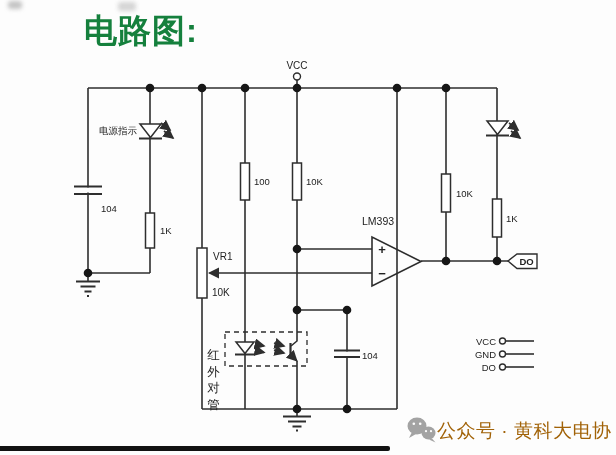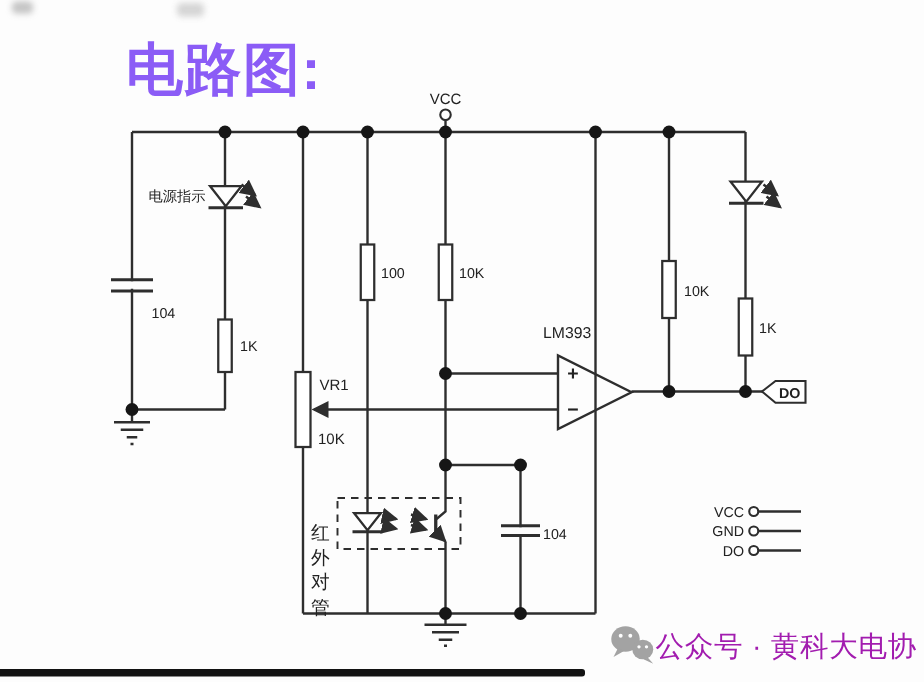--- a/index.html
+++ b/index.html
@@ -1,22 +1,22 @@
 <!DOCTYPE html>
 <html><head>
 <meta charset="utf-8">
 <style>
   html,body{margin:0;padding:0;background:#fff;}
   #canvas{position:relative;width:616px;height:455px;background:#fdfdfd;overflow:hidden;
           font-family:"Liberation Sans",sans-serif;}
-  #title{position:absolute;left:84px;top:21px;font-size:38px;font-weight:800;
-         color:#8b5cf6;letter-spacing:1px;white-space:nowrap;}
+  #title{position:absolute;left:84px;top:9px;font-size:33px;font-weight:800;
+         color:#15803d;letter-spacing:1px;white-space:nowrap;}
   #irpair{position:absolute;left:206px;top:318px;width:15px;font-size:12.5px;line-height:16.5px;
           color:#222;word-break:break-all;text-align:center;margin-top:29px;}
-  #watermark-text{position:absolute;left:437px;top:418px;font-size:19px;color:#a21caf;
+  #watermark-text{position:absolute;left:437px;top:418px;font-size:19px;color:#a16207;
           letter-spacing:.5px;white-space:nowrap;}
   #bottom-bar{position:absolute;left:0;top:446px;width:390px;height:5px;background:#121212;
           border-radius:0 2px 2px 0;}
   .smudge{position:absolute;background:rgba(110,110,110,.4);filter:blur(2px);border-radius:3px;}
   svg{position:absolute;left:0;top:0;}
   .w{stroke:#2e2e2e;stroke-width:1.6;fill:none;}
   .cmp{stroke:#2e2e2e;stroke-width:1.5;fill:#fff;}
   .open{stroke:#2e2e2e;stroke-width:1.4;fill:#fff;}
   .dot{fill:#161616;stroke:none;}
   .lbl{fill:#222;stroke:none;}

